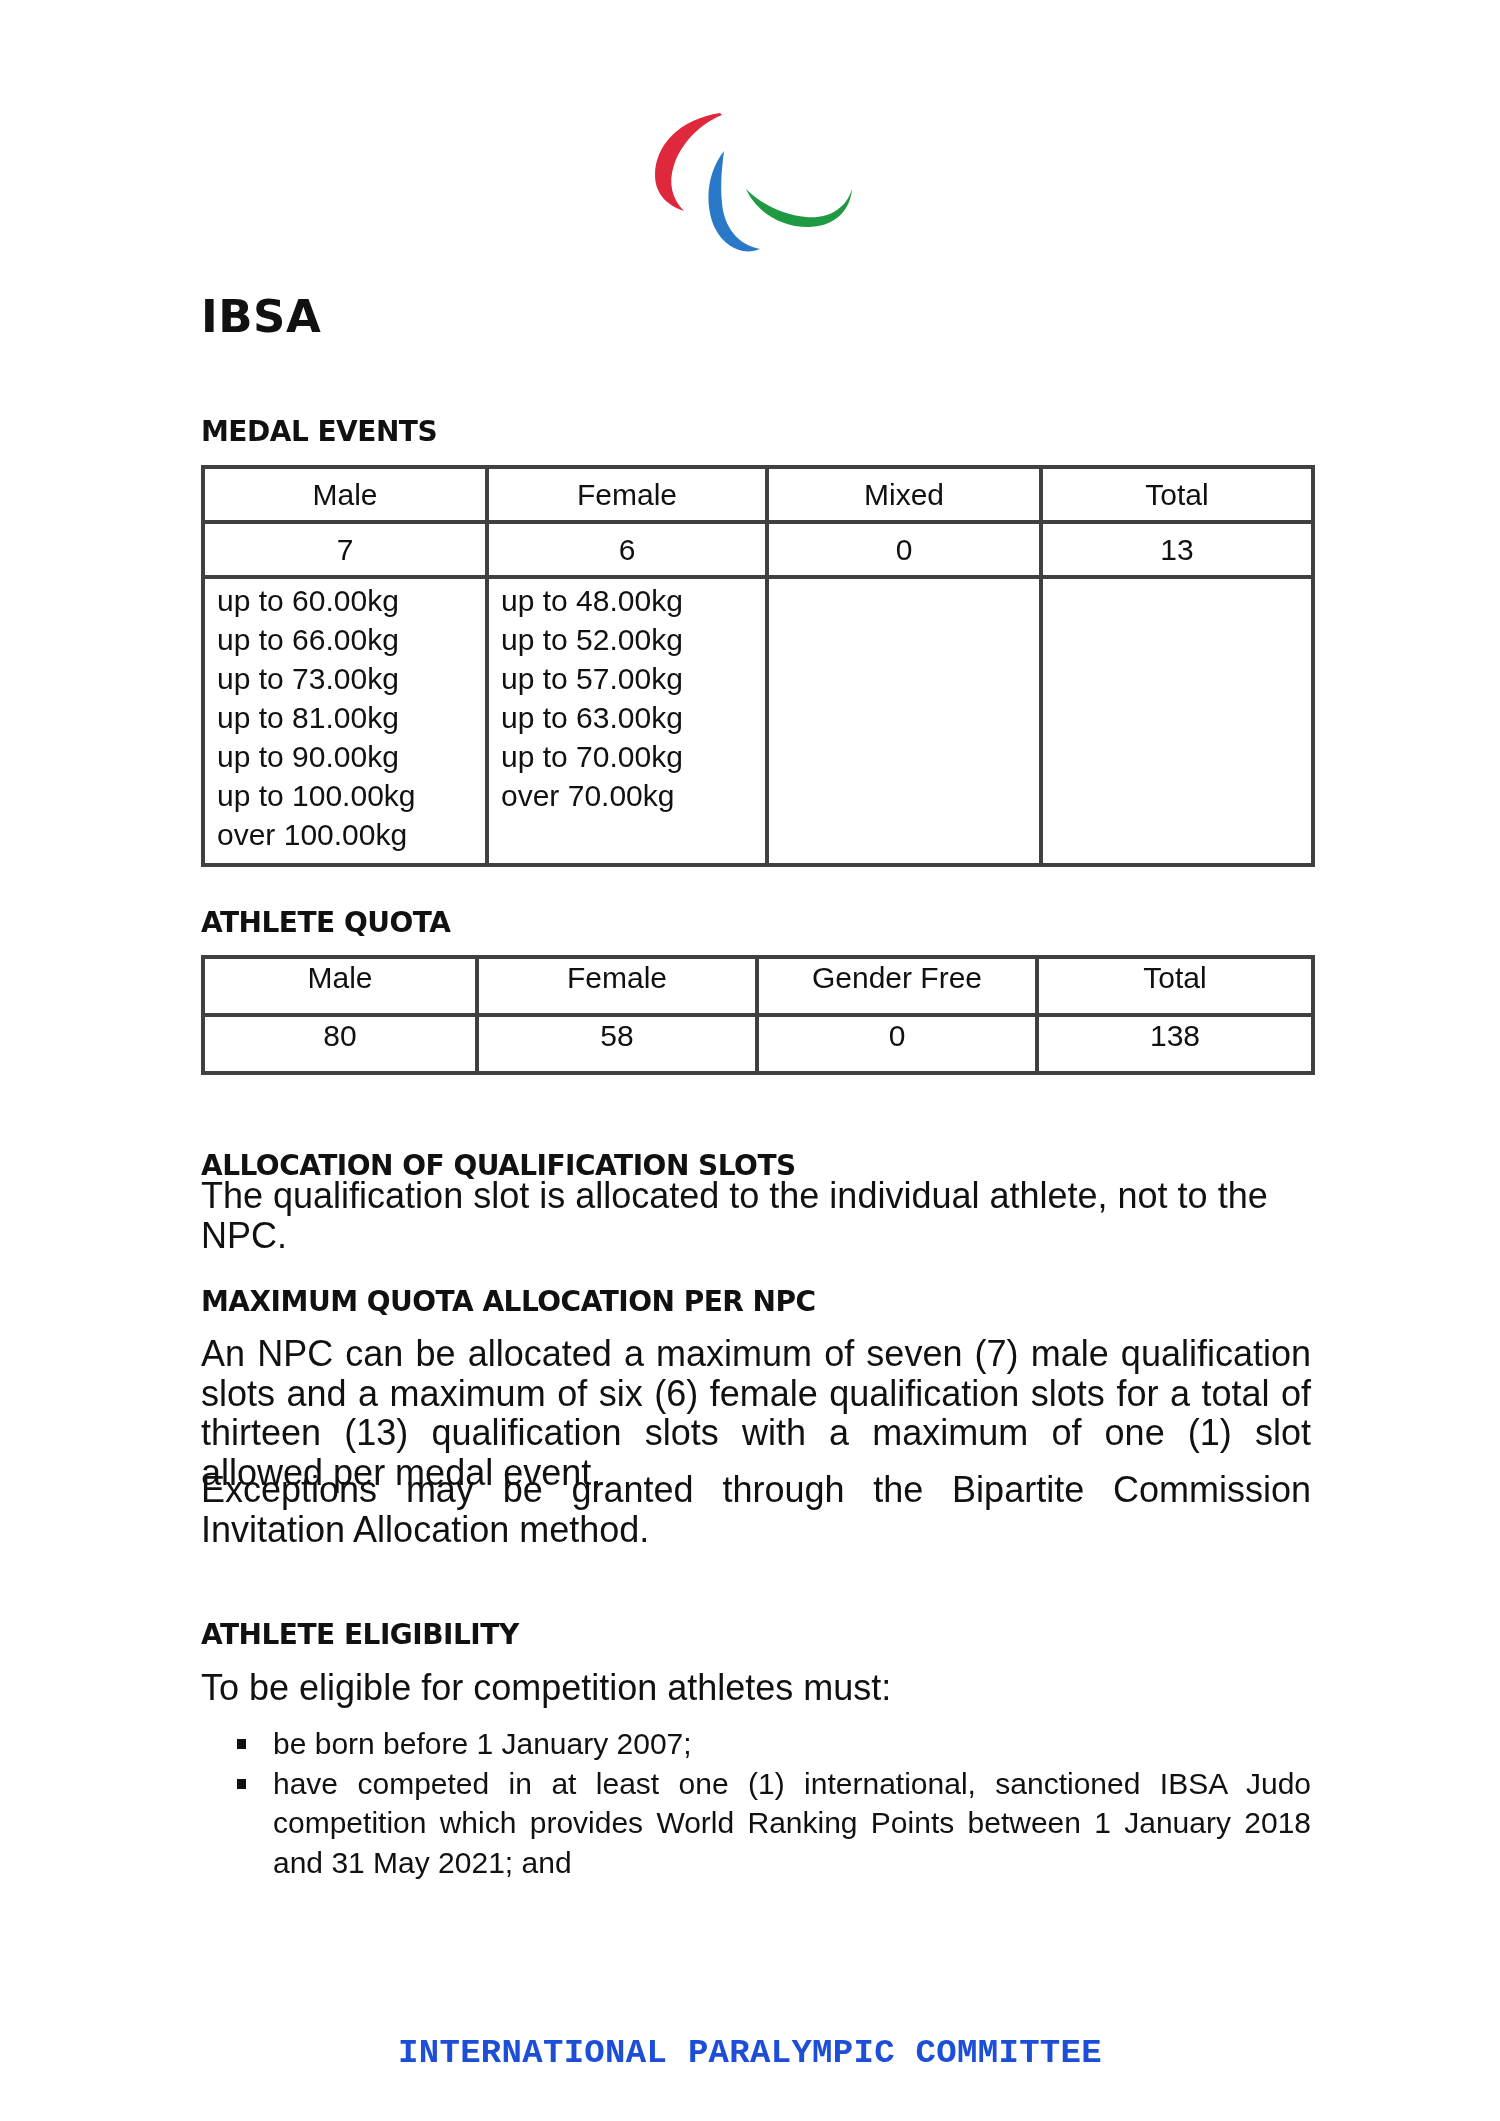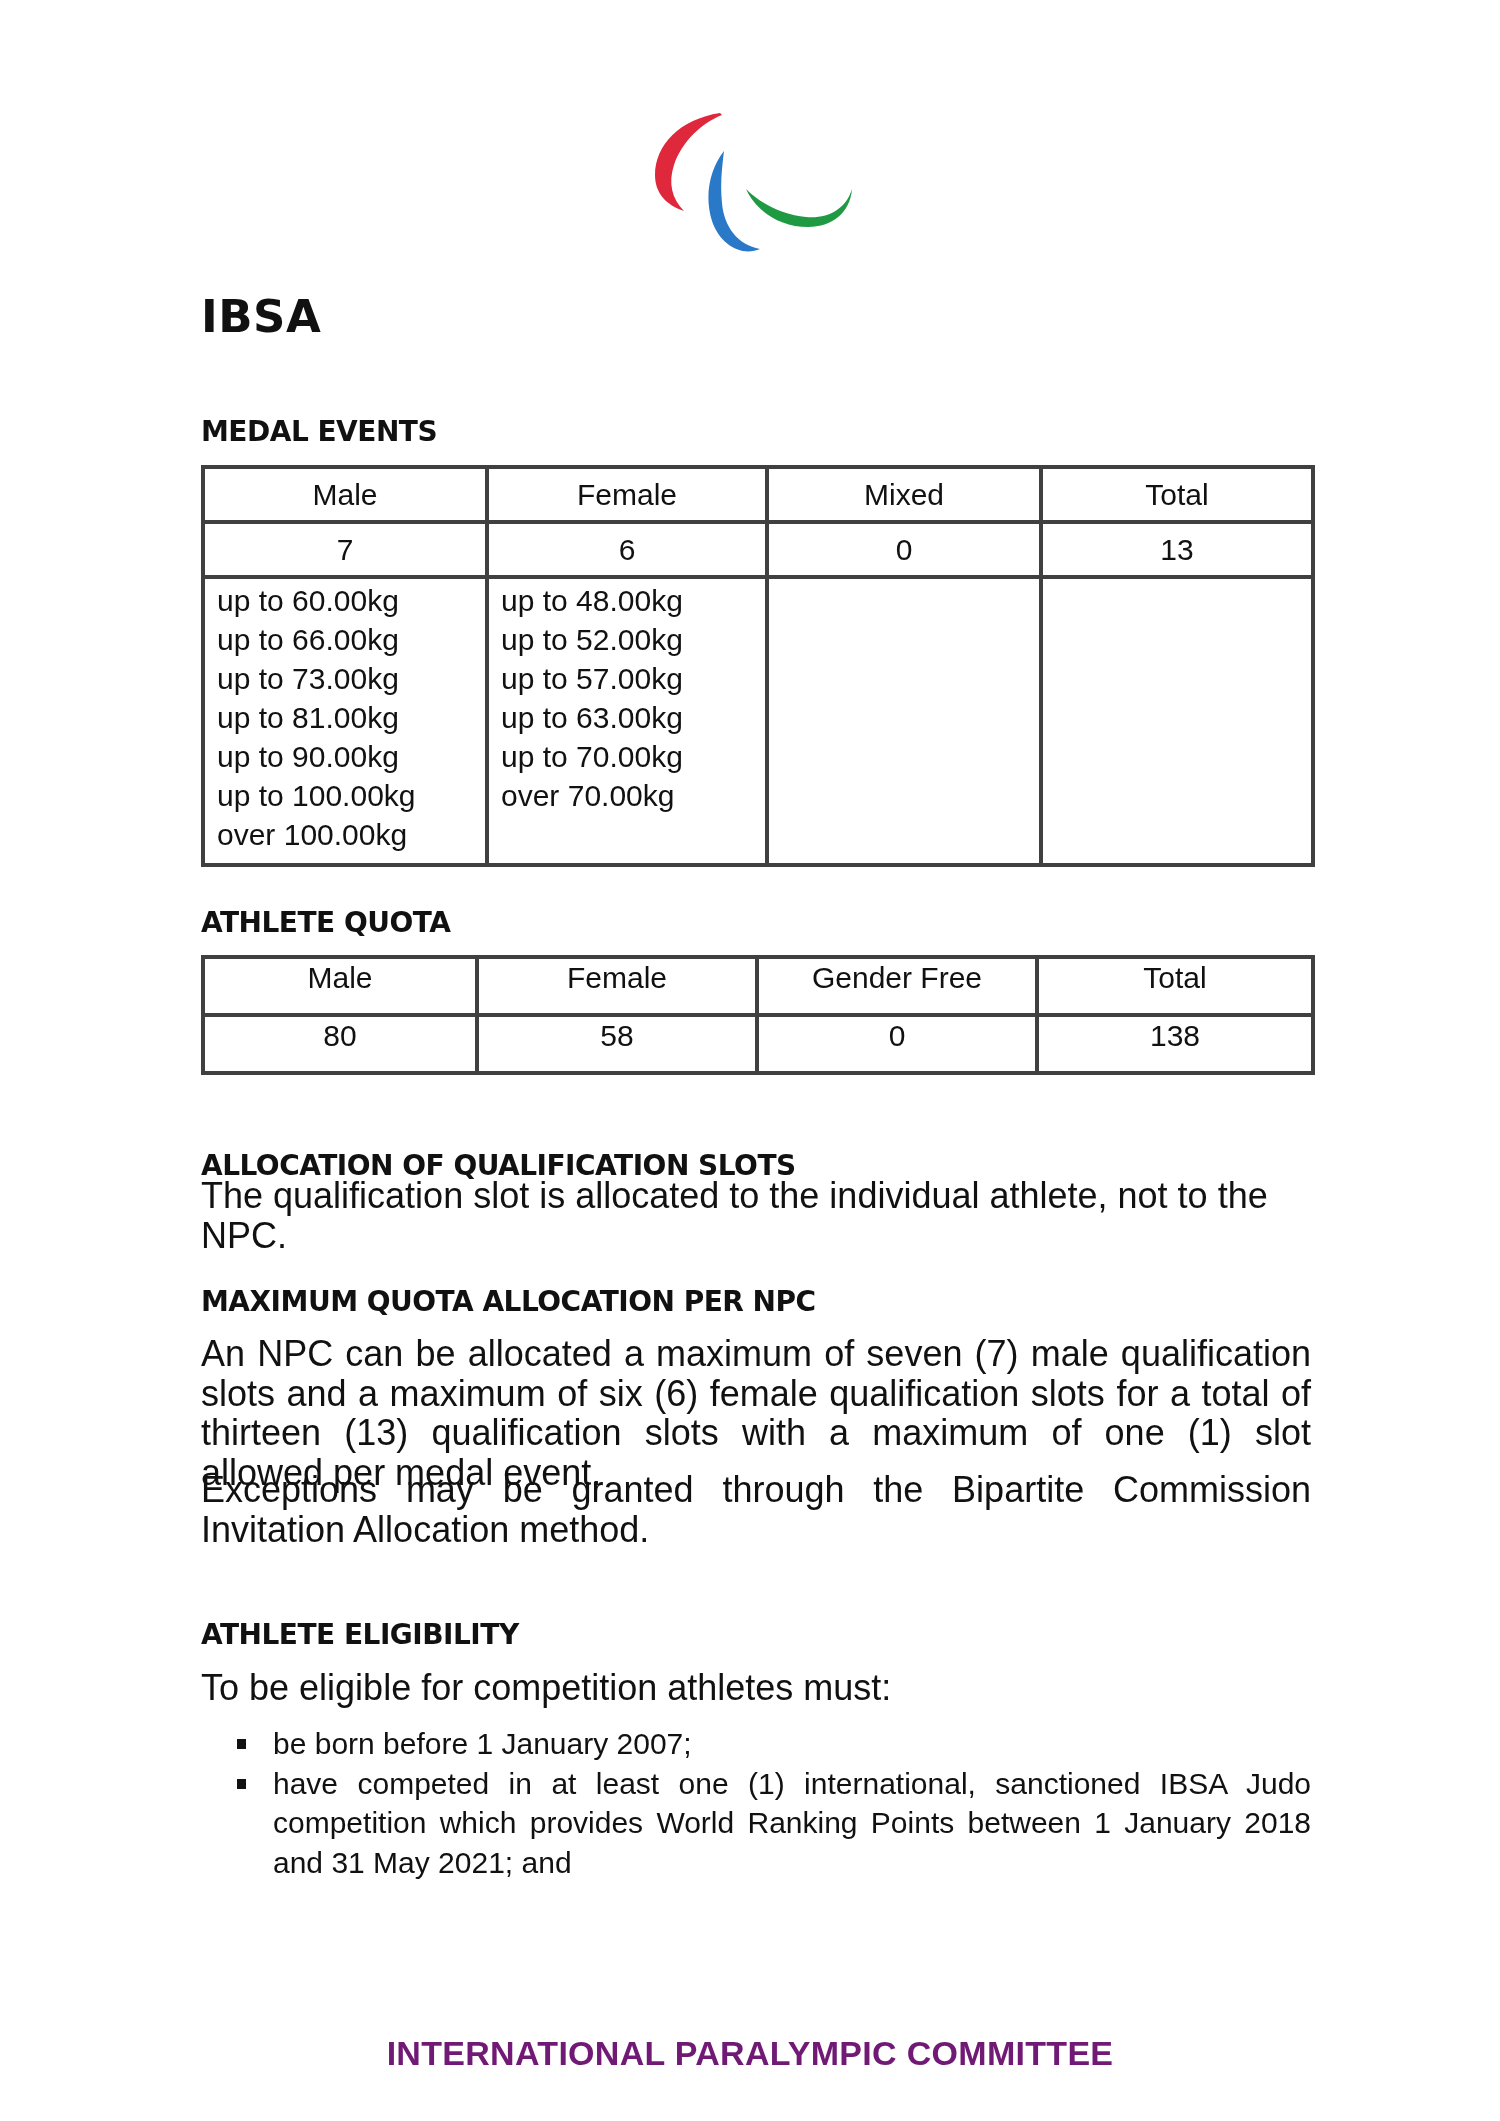--- a/index.html
+++ b/index.html
@@ -53,22 +53,22 @@
     position: absolute; left: 201px; width: 1110px;
     list-style: none; font-size: 30px; line-height: 39.5px;
   }
   ul.bullets li { position: relative; padding-left: 72px; text-align: justify; margin-bottom: 0; }
   ul.bullets li .bullet {
     position: absolute; left: 36px; top: 15px; width: 9px; height: 10px; background: #111;
   }
 
   .footer {
     position: absolute; left: 0; width: 1500px; top: 2034px; text-align: center;
-    font-size: 34px; font-weight: 900; color: #701a75; letter-spacing: 0.3px;
-    font-family: Liberation Sans, sans-serif;
+    font-size: 34px; font-weight: 900; color: #1d4ed8; letter-spacing: 0.3px;
+    font-family: Liberation Mono, monospace;
   }
 </style>
 </head>
 <body>
 
 <div class="page">
 
   <svg class="logo" viewBox="0 0 210 160">
     <path d="M70 8 C 30 14, 5 40, 5 70 C 5 88, 16 100, 34 106 C 22 94, 18 78, 24 60 C 32 36, 52 18, 72 10 Z" fill="#E0283C"></path>
     <path d="M74 46 C 60 64, 54 90, 62 116 C 70 140, 92 152, 110 144 C 88 140, 74 122, 72 98 C 70 80, 72 62, 74 46 Z" fill="#2A79C8"></path>

